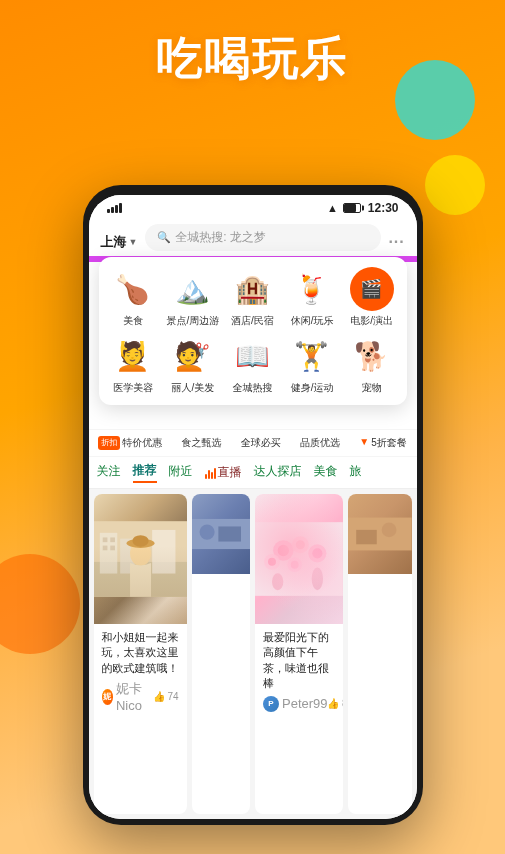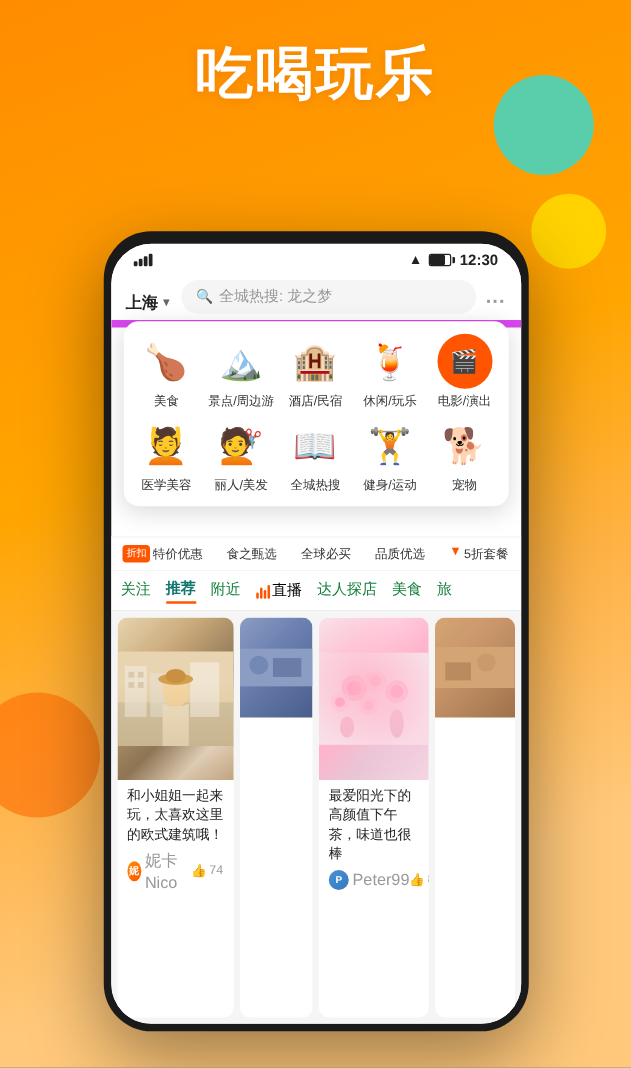--- a/index.html
+++ b/index.html
@@ -295,21 +295,21 @@
       color: #0f766e;
       font-weight: 700;
       border-bottom: 2px solid #FF5500;
       text-align: right;
     }
     .tab-live {
       display: flex;
       align-items: center;
       gap: 2px;
       font-size: 12px;
-      color: #000000;
+      color: #7f1d1d;
       margin-right: 12px;
     }
     .live-bar-icon {
       display: flex;
       align-items: flex-end;
       gap: 1px;
       height: 12px;
     }
     .live-bar {
       width: 2px;

